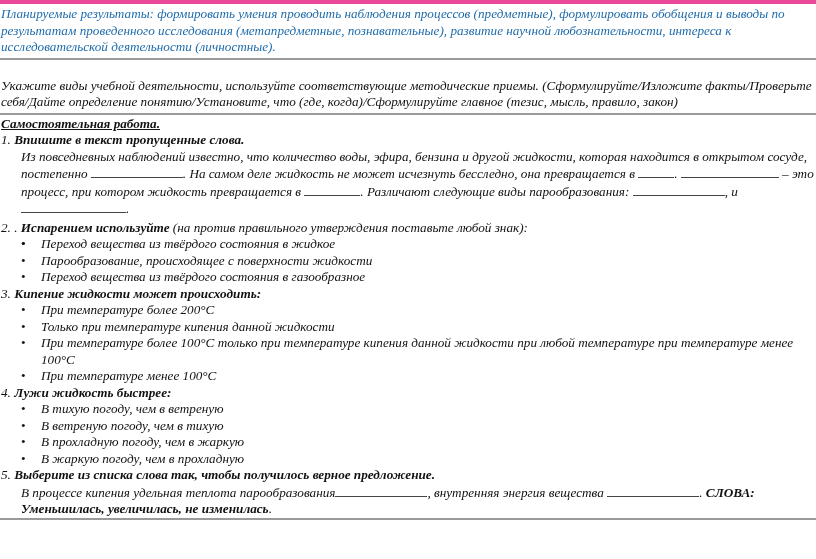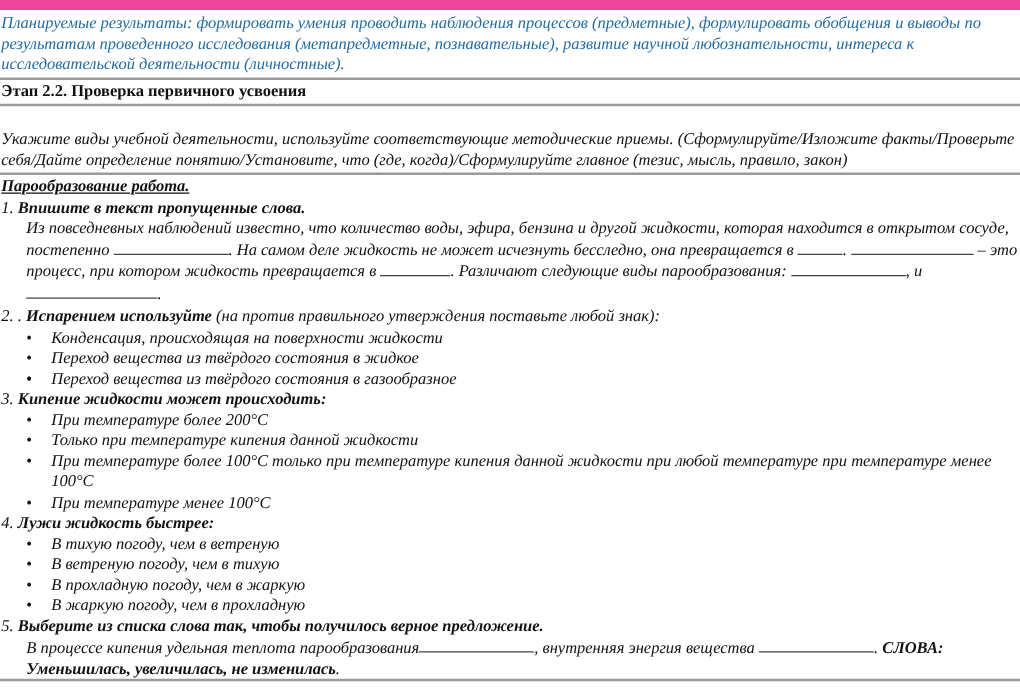--- a/index.html
+++ b/index.html
@@ -5,21 +5,21 @@
     html, body { margin: 0; padding: 0; background: #ffffff; }
     body {
       width: 816px; height: 559px; overflow: hidden; position: relative;
       font-family: "Liberation Serif", "DejaVu Serif", serif;
       color: #111111;
       font-size: 13.2px;
       line-height: 16.5px;
     }
     .page { position: absolute; left: 0; top: 0; width: 816px; }
     .row { border-bottom: 2px solid #9a9a9a; padding: 0 2px 0 1px; }
-    .planned { color: #1f6cab; font-style: italic; padding-top: 2px; padding-bottom: 2px; border-top: 8px solid #ec4899; }
+    .planned { color: #1f6cab; font-style: italic; padding-top: 2px; padding-bottom: 2px; border-top: 4px solid #ec4899; }
     .stage-title { font-weight: bold; padding-top: 1px; padding-bottom: 2px; }
     .instr { font-style: italic; padding-top: 18px; padding-bottom: 2px; }
     .section { padding: 1px 2px 0 1px; }
     .section-title { font-weight: bold; font-style: italic; text-decoration: underline; }
     .q-num { font-style: italic; font-weight: normal; }
     .q-title { font-weight: bold; font-style: italic; margin-top: 32px; }
     .q-note { font-style: italic; }
     .blank { display: inline-block; border-bottom: 1px solid #444; height: 12px; vertical-align: baseline; }
     .it { font-style: italic; padding-left: 20px; }
     ul.opts { list-style: none; margin: 0; padding: 0 0 0 20px; }
@@ -30,30 +30,27 @@
   </style>
 </head>
 <body>
 
 <div class="page">
 
   <div class="row planned">
     <span>Планируемые результаты: формировать умения проводить наблюдения процессов (предметные), формулировать обобщения и выводы по результатам проведенного исследования (метапредметные, познавательные), развитие научной любознательности, интереса к исследовательской деятельности (личностные).</span>
   </div>
 
-  <div class="row stage-title">
-    <span>Этап 2.2. Проверка первичного усвоения</span>
-  </div>
 
   <div class="row instr">
     <span>Укажите виды учебной деятельности, используйте соответствующие методические приемы. (Сформулируйте/Изложите факты/Проверьте себя/Дайте определение понятию/Установите, что (где, когда)/Сформулируйте главное (тезис, мысль, правило, закон)</span>
   </div>
 
   <div class="section last-row">
-    <div class="section-title">Парообразование работа.</div>
+    <div class="section-title">Самостоятельная работа.</div>
 
     <div>
       <div>
         <span class="q-num">1.</span>
         <span class="q-title">Впишите в текст пропущенные слова.</span>
       </div>
       <div class="it">
         <span>Из повседневных наблюдений известно, что количество воды, эфира, бензина и другой жидкости, которая находится в открытом сосуде, постепенно</span>
         <span class="blank" style="width:92px"></span><span>. На самом деле жидкость не может исчезнуть бесследно, она превращается в</span>
         <span class="blank" style="width:36px"></span><span>.</span>
@@ -65,23 +62,23 @@
       </div>
     </div>
 
     <div style="margin-top:2px">
       <div>
         <span class="q-num">2. .</span>
         <span class="q-title">Испарением используйте</span>
         <span class="q-note">(на против правильного утверждения поставьте любой знак):</span>
       </div>
       <ul class="opts">
-        <li><span class="bullet">•</span><span>Конденсация, происходящая на поверхности жидкости</span></li>
+        <li><span class="bullet">•</span></li>
         <li><span class="bullet">•</span><span>Переход вещества из твёрдого состояния в жидкое</span></li>
-        <li><span class="bullet">•</span></li>
+        <li><span class="bullet">•</span><span>Парообразование, происходящее с поверхности жидкости</span></li>
         <li><span class="bullet">•</span><span>Переход вещества из твёрдого состояния в газообразное</span></li>
       </ul>
     </div>
 
     <div>
       <div>
         <span class="q-num">3.</span>
         <span class="q-title">Кипение жидкости может происходить:</span>
       </div>
       <ul class="opts">

